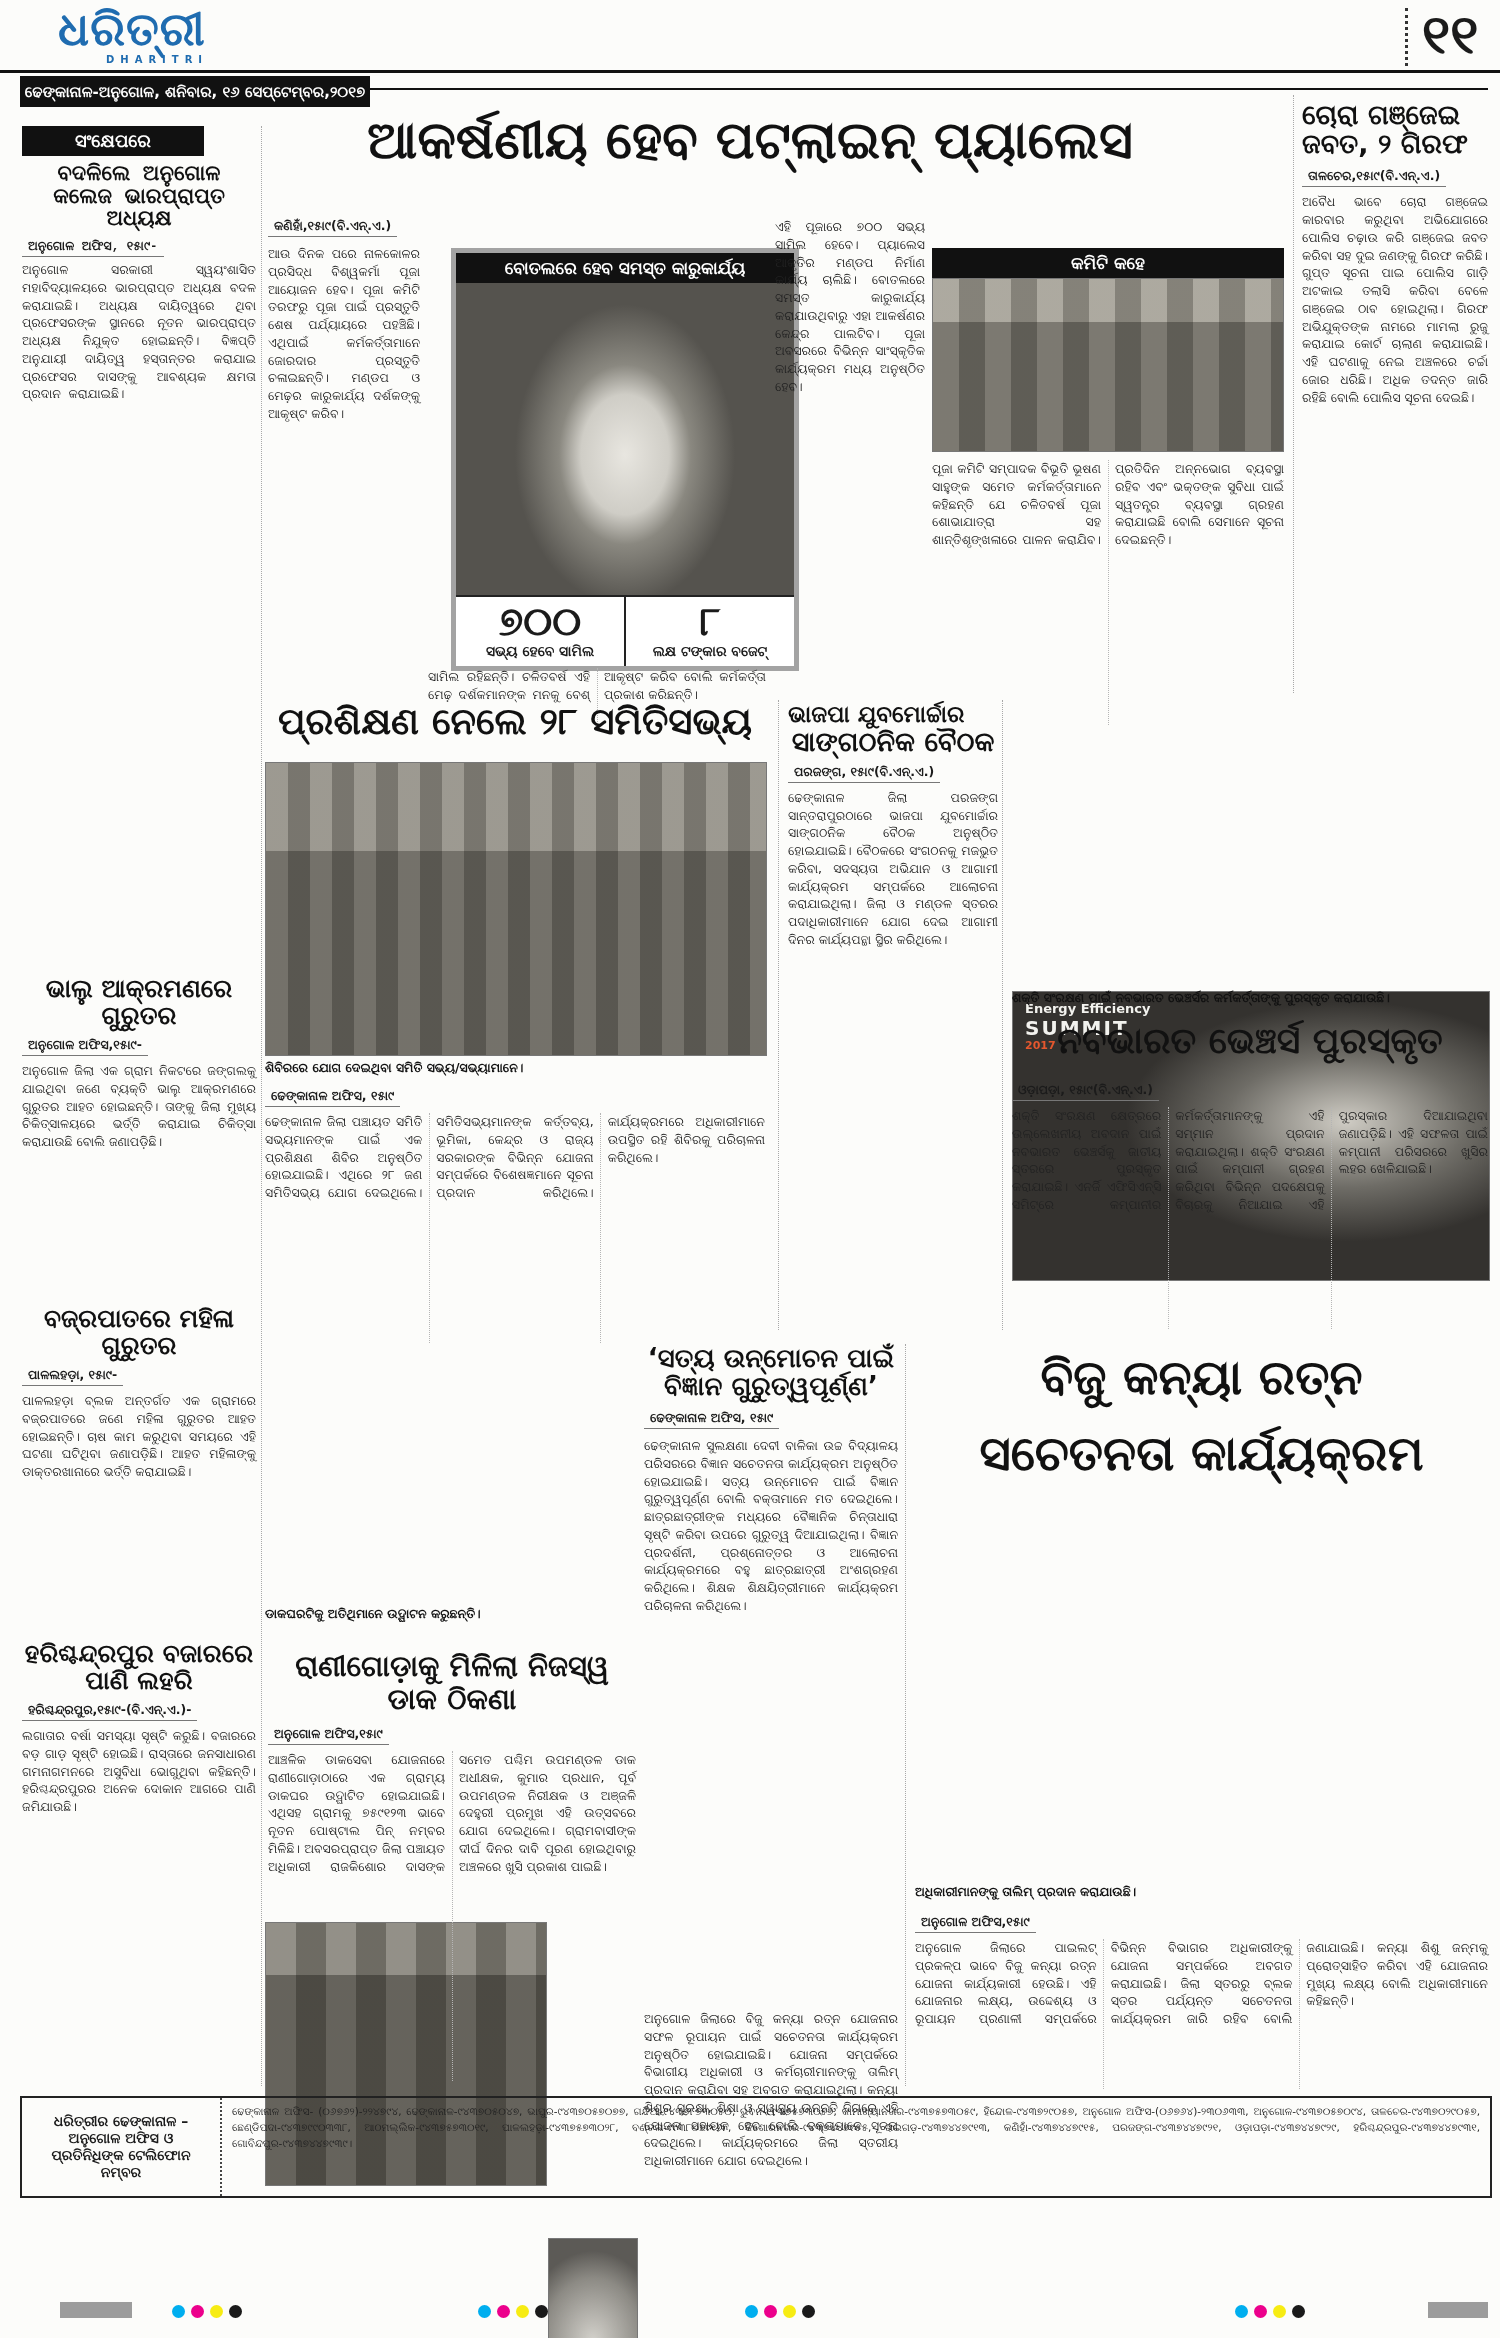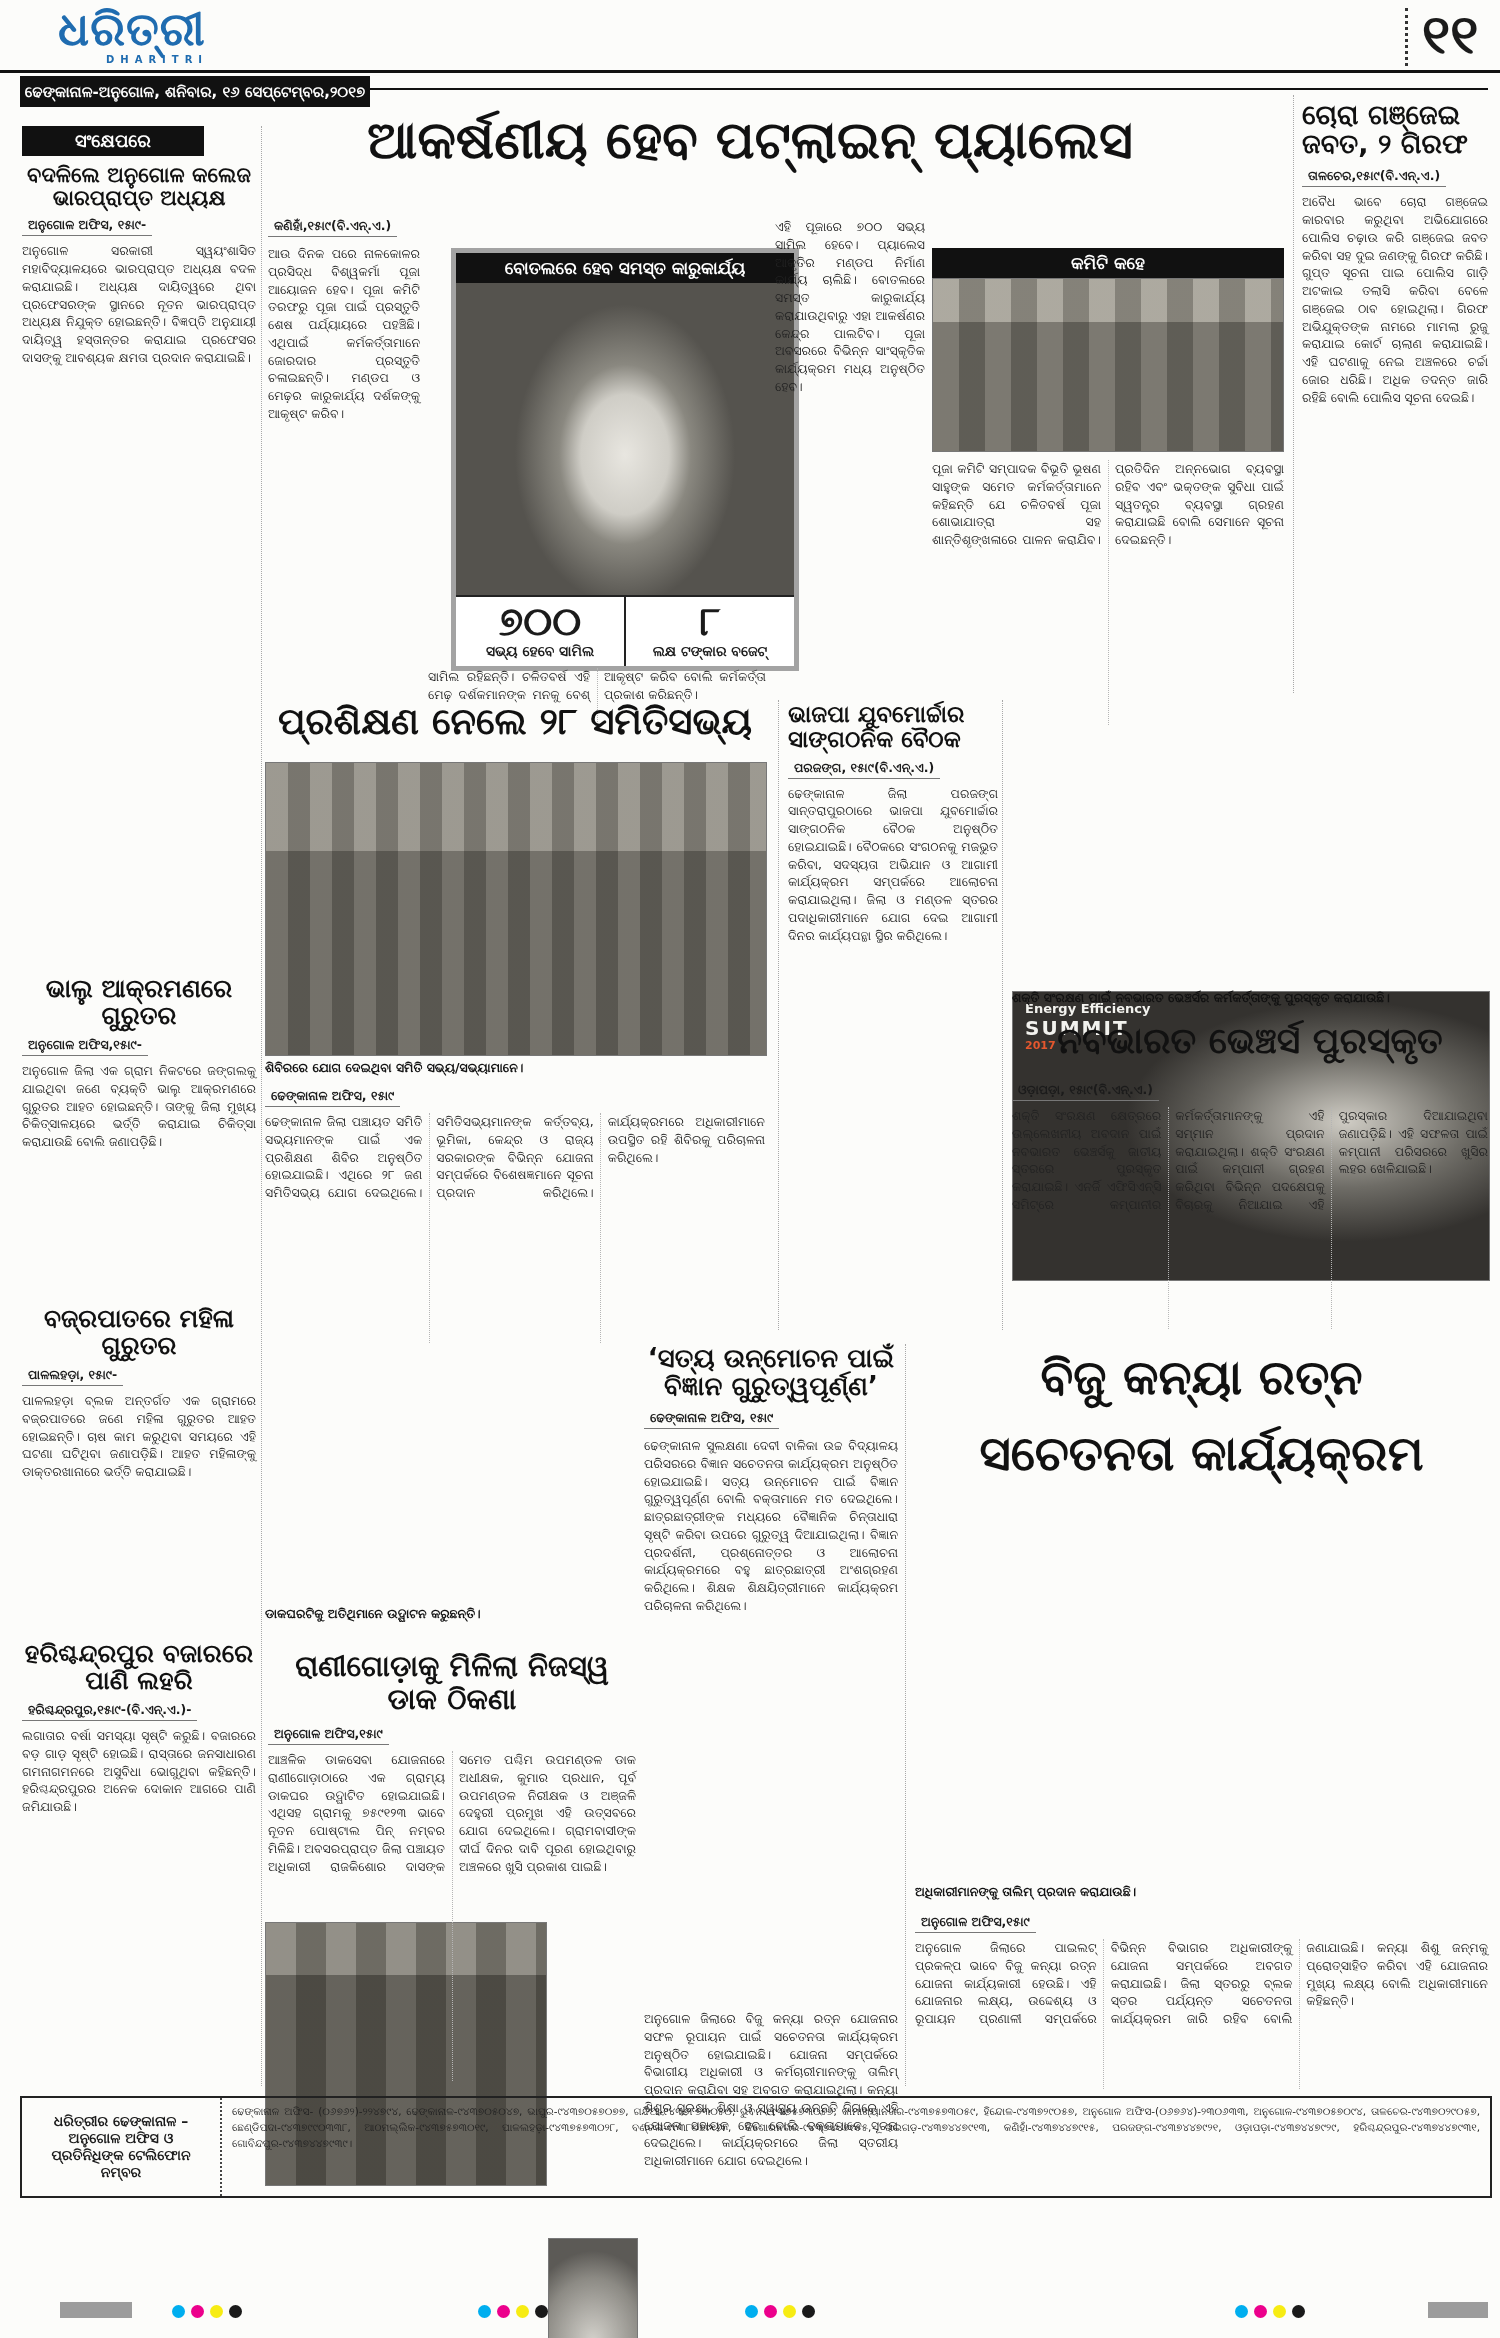--- a/index.html
+++ b/index.html
@@ -73,21 +73,21 @@
   </div>
   <div class="abs vdots" style="left:1405px;top:8px;height:58px;"></div>
   <div class="abs pageno" style="left:1422px;top:8px;">୧୧</div>
   <div class="abs hrule" style="left:0;top:70px;width:1500px;height:3px;"></div>
   <div class="abs datebar" style="left:20px;top:76px;width:350px;height:31px;">ଢେଙ୍କାନାଳ-ଅନୁଗୋଳ, ଶନିବାର, ୧୬ ସେପ୍ଟେମ୍ବର,୨୦୧୭</div>
   <div class="abs hrule" style="left:370px;top:88px;width:1118px;height:2px;"></div>
 
   <div class="abs blackbar" style="left:22px;top:126px;width:182px;height:30px;font-size:18px;">ସଂକ୍ଷେପରେ</div>
   <div class="abs vdiv" style="left:261px;top:126px;height:1960px;"></div>
 
-  <div class="abs" style="left:22px;top:164px;width:234px;">
+  <div class="abs" style="left:22px;top:164px;width:234px;font-family:Liberation Mono, monospace;">
     <div class="hl center" style="font-size:21px;">ବଦଳିଲେ ଅନୁଗୋଳ କଲେଜ ଭାରପ୍ରାପ୍ତ ଅଧ୍ୟକ୍ଷ</div>
     <div class="byline" style="margin-top:8px;"><span>ଅନୁଗୋଳ ଅଫିସ, ୧୫ା୯-</span></div>
     <div class="bd" style="margin-top:6px;height:700px;">ଅନୁଗୋଳ ସରକାରୀ ସ୍ୱୟଂଶାସିତ ମହାବିଦ୍ୟାଳୟରେ ଭାରପ୍ରାପ୍ତ ଅଧ୍ୟକ୍ଷ ବଦଳ କରାଯାଇଛି। ଅଧ୍ୟକ୍ଷ ଦାୟିତ୍ୱରେ ଥିବା ପ୍ରଫେସରଙ୍କ ସ୍ଥାନରେ ନୂତନ ଭାରପ୍ରାପ୍ତ ଅଧ୍ୟକ୍ଷ ନିଯୁକ୍ତ ହୋଇଛନ୍ତି। ବିଜ୍ଞପ୍ତି ଅନୁଯାୟୀ ଦାୟିତ୍ୱ ହସ୍ତାନ୍ତର କରାଯାଇ ପ୍ରଫେସର ଦାସଙ୍କୁ ଆବଶ୍ୟକ କ୍ଷମତା ପ୍ରଦାନ କରାଯାଇଛି।</div>
   </div>
 
   <div class="abs" style="left:22px;top:975px;width:234px;">
     <div class="hl center" style="font-size:25px;">ଭାଲୁ ଆକ୍ରମଣରେ ଗୁରୁତର</div>
     <div class="byline" style="margin-top:8px;"><span>ଅନୁଗୋଳ ଅଫିସ,୧୫ା୯-</span></div>
     <div class="bd" style="margin-top:6px;height:200px;">ଅନୁଗୋଳ ଜିଲା ଏକ ଗ୍ରାମ ନିକଟରେ ଜଙ୍ଗଲକୁ ଯାଇଥିବା ଜଣେ ବ୍ୟକ୍ତି ଭାଲୁ ଆକ୍ରମଣରେ ଗୁରୁତର ଆହତ ହୋଇଛନ୍ତି। ତାଙ୍କୁ ଜିଲା ମୁଖ୍ୟ ଚିକିତ୍ସାଳୟରେ ଭର୍ତ୍ତି କରାଯାଇ ଚିକିତ୍ସା କରାଯାଉଛି ବୋଲି ଜଣାପଡ଼ିଛି।</div>
   </div>
@@ -147,21 +147,21 @@
   <div class="abs ph group" style="left:265px;top:762px;width:500px;height:292px;"></div>
   <div class="abs caption" style="left:265px;top:1060px;width:500px;">ଶିବିରରେ ଯୋଗ ଦେଇଥିବା ସମିତି ସଭ୍ୟ/ସଭ୍ୟାମାନେ।</div>
   <div class="abs" style="left:265px;top:1088px;width:500px;">
     <div class="byline" style="text-align:left;"><span>ଢେଙ୍କାନାଳ ଅଫିସ, ୧୫ା୯</span></div>
     <div class="bd cols3" style="margin-top:6px;height:230px;">ଢେଙ୍କାନାଳ ଜିଲା ପଞ୍ଚାୟତ ସମିତି ସଭ୍ୟମାନଙ୍କ ପାଇଁ ଏକ ପ୍ରଶିକ୍ଷଣ ଶିବିର ଅନୁଷ୍ଠିତ ହୋଇଯାଇଛି। ଏଥିରେ ୨୮ ଜଣ ସମିତିସଭ୍ୟ ଯୋଗ ଦେଇଥିଲେ। ସମିତିସଭ୍ୟମାନଙ୍କ କର୍ତ୍ତବ୍ୟ, ଭୂମିକା, କେନ୍ଦ୍ର ଓ ରାଜ୍ୟ ସରକାରଙ୍କ ବିଭିନ୍ନ ଯୋଜନା ସମ୍ପର୍କରେ ବିଶେଷଜ୍ଞମାନେ ସୂଚନା ପ୍ରଦାନ କରିଥିଲେ। କାର୍ଯ୍ୟକ୍ରମରେ ଅଧିକାରୀମାନେ ଉପସ୍ଥିତ ରହି ଶିବିରକୁ ପରିଚାଳନା କରିଥିଲେ।</div>
   </div>
 
   <div class="abs vdiv" style="left:778px;top:700px;height:630px;"></div>
   <div class="abs" style="left:788px;top:702px;width:210px;">
     <div class="hl" style="font-size:23px;">ଭାଜପା ଯୁବମୋର୍ଚ୍ଚାର</div>
-    <div class="hl" style="font-size:23px;">ସାଙ୍ଗଠନିକ ବୈଠକ</div>
+    <div class="hl" style="font-size:27px;text-align:center;">ସାଙ୍ଗଠନିକ ବୈଠକ</div>
     <div class="byline" style="margin-top:8px;text-align:left;"><span>ପରଜଙ୍ଗ, ୧୫ା୯(ବି.ଏନ୍.ଏ.)</span></div>
     <div class="bd" style="margin-top:6px;height:520px;">ଢେଙ୍କାନାଳ ଜିଲା ପରଜଙ୍ଗ ସାନ୍ତରାପୁରଠାରେ ଭାଜପା ଯୁବମୋର୍ଚ୍ଚାର ସାଙ୍ଗଠନିକ ବୈଠକ ଅନୁଷ୍ଠିତ ହୋଇଯାଇଛି। ବୈଠକରେ ସଂଗଠନକୁ ମଜଭୁତ କରିବା, ସଦସ୍ୟତା ଅଭିଯାନ ଓ ଆଗାମୀ କାର୍ଯ୍ୟକ୍ରମ ସମ୍ପର୍କରେ ଆଲୋଚନା କରାଯାଇଥିଲା। ଜିଲା ଓ ମଣ୍ଡଳ ସ୍ତରର ପଦାଧିକାରୀମାନେ ଯୋଗ ଦେଇ ଆଗାମୀ ଦିନର କାର୍ଯ୍ୟପନ୍ଥା ସ୍ଥିର କରିଥିଲେ।</div>
   </div>
 
   <div class="abs vdiv" style="left:1002px;top:700px;height:630px;"></div>
   <div class="abs ph summit" style="left:1012px;top:697px;width:476px;height:288px;">
     <div class="summit-txt">
       <div class="l1">Energy Efficiency</div>
       <div class="l2">SUMMIT</div>
       <div class="l3">2017</div>

